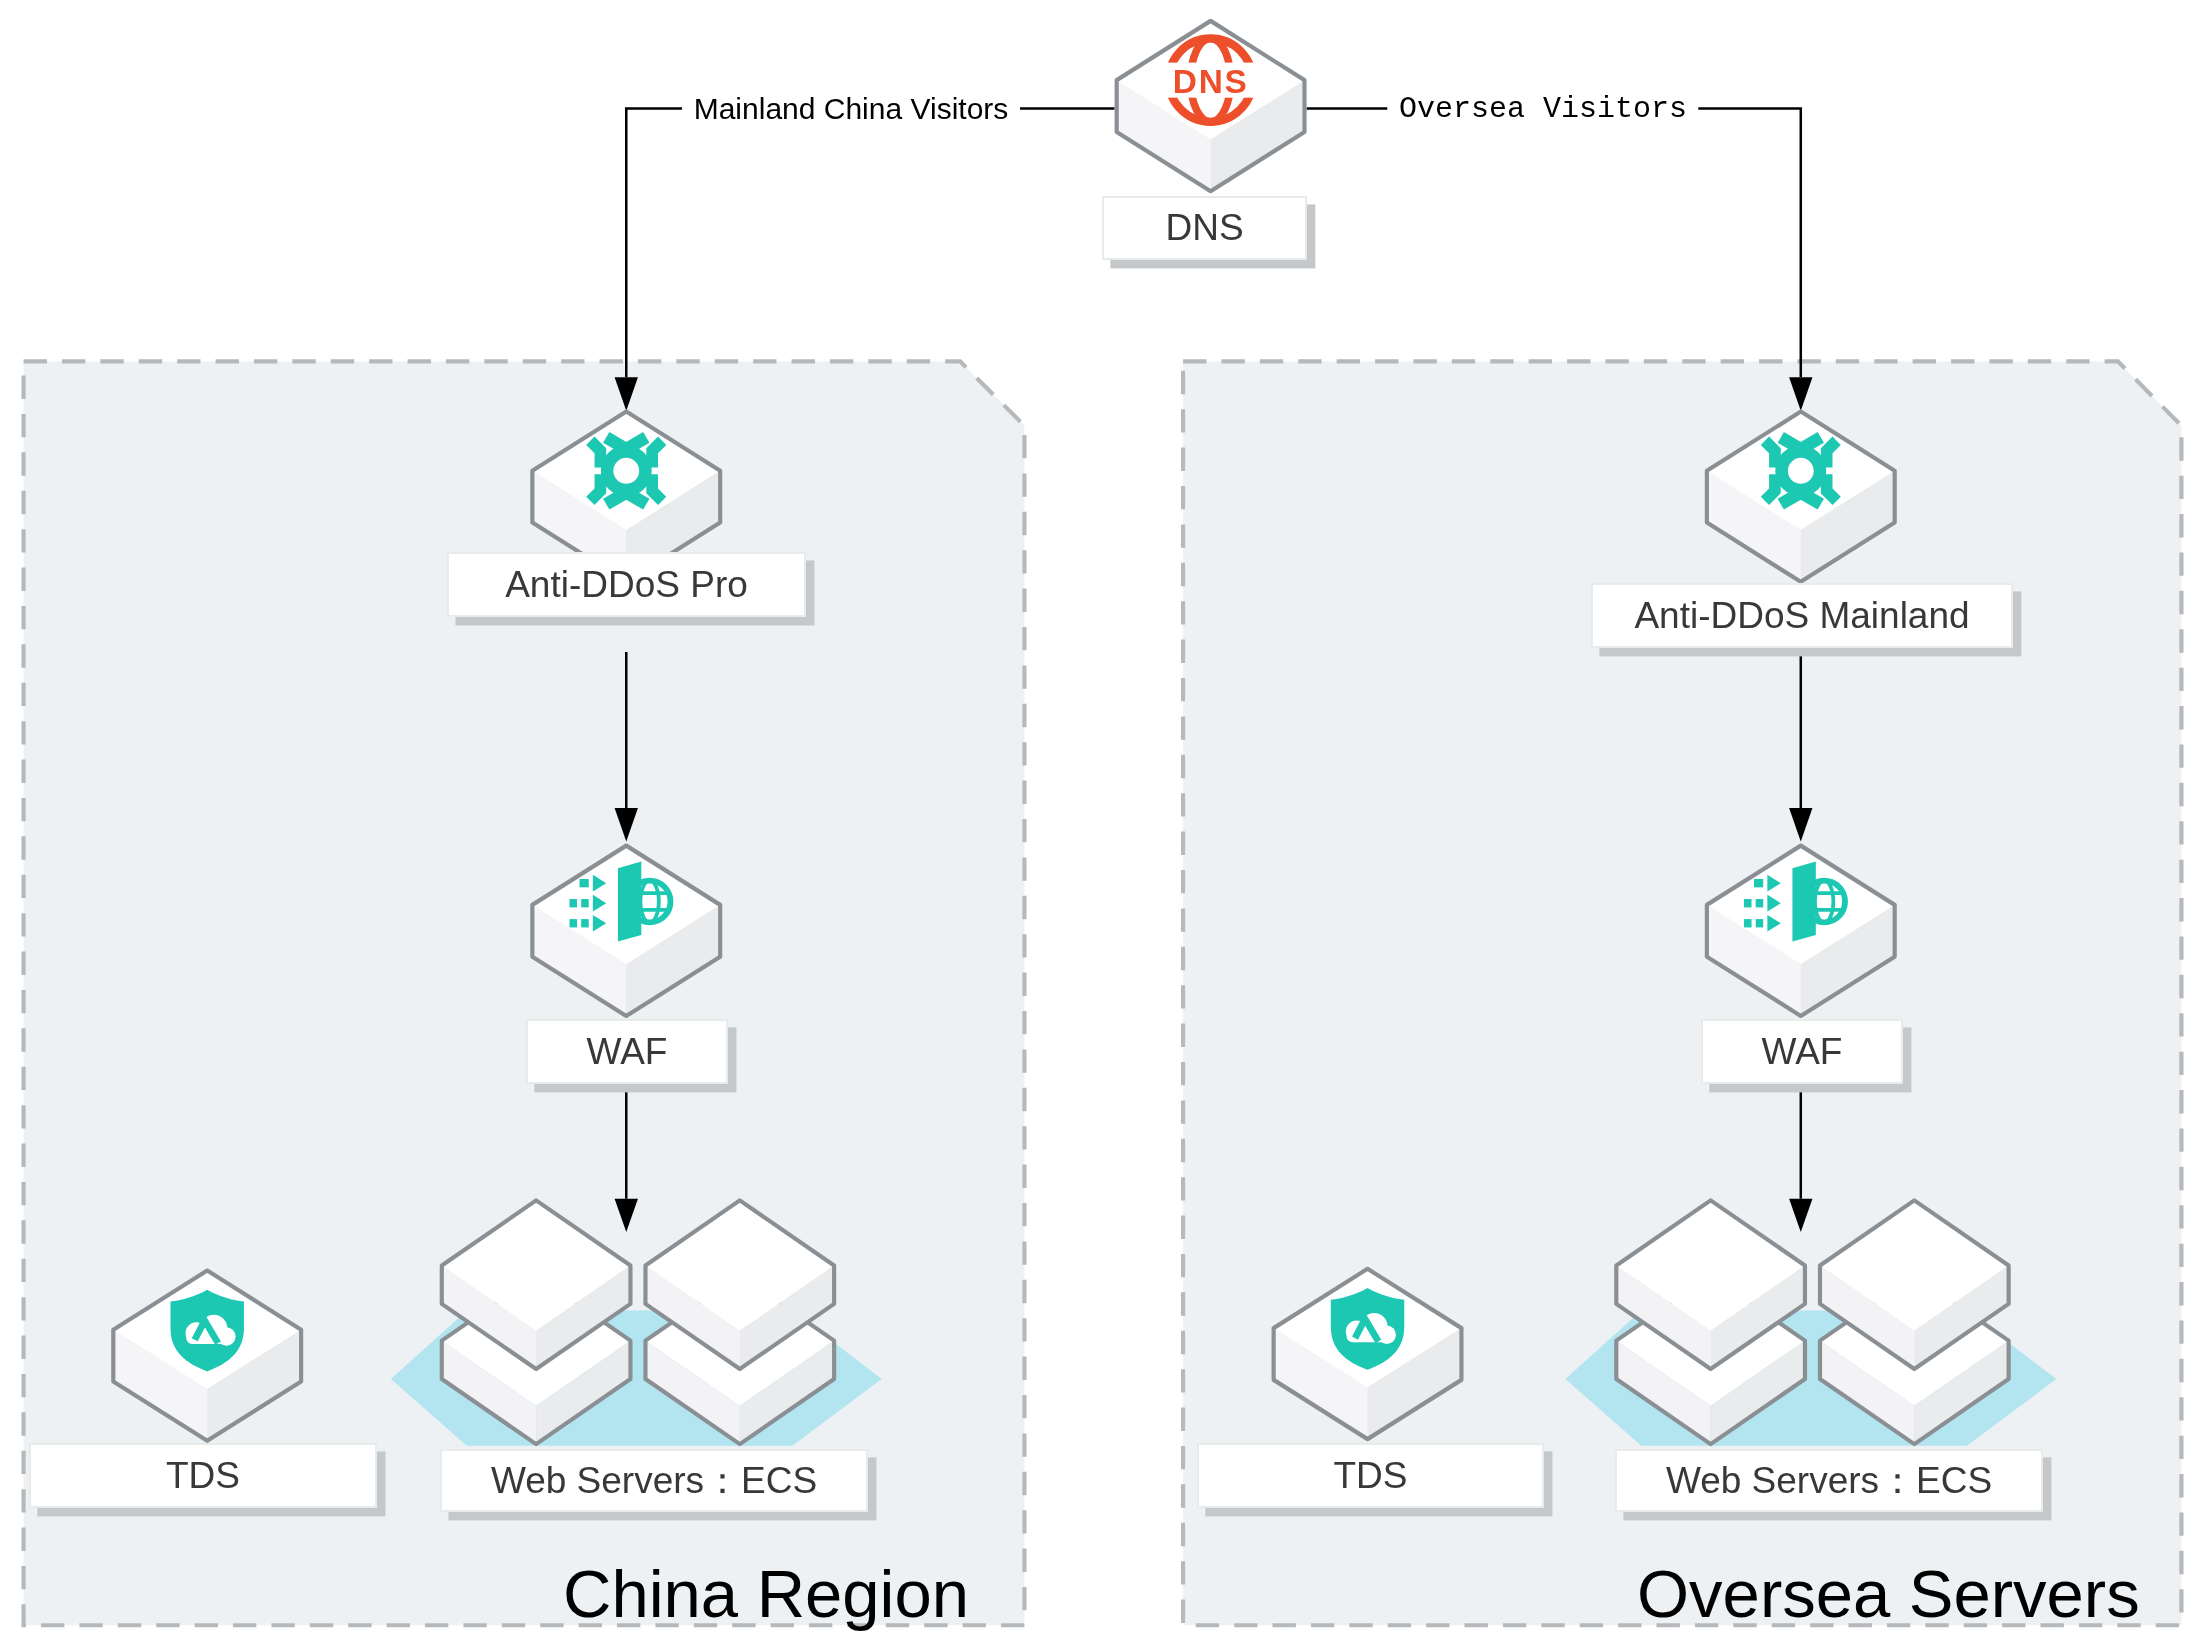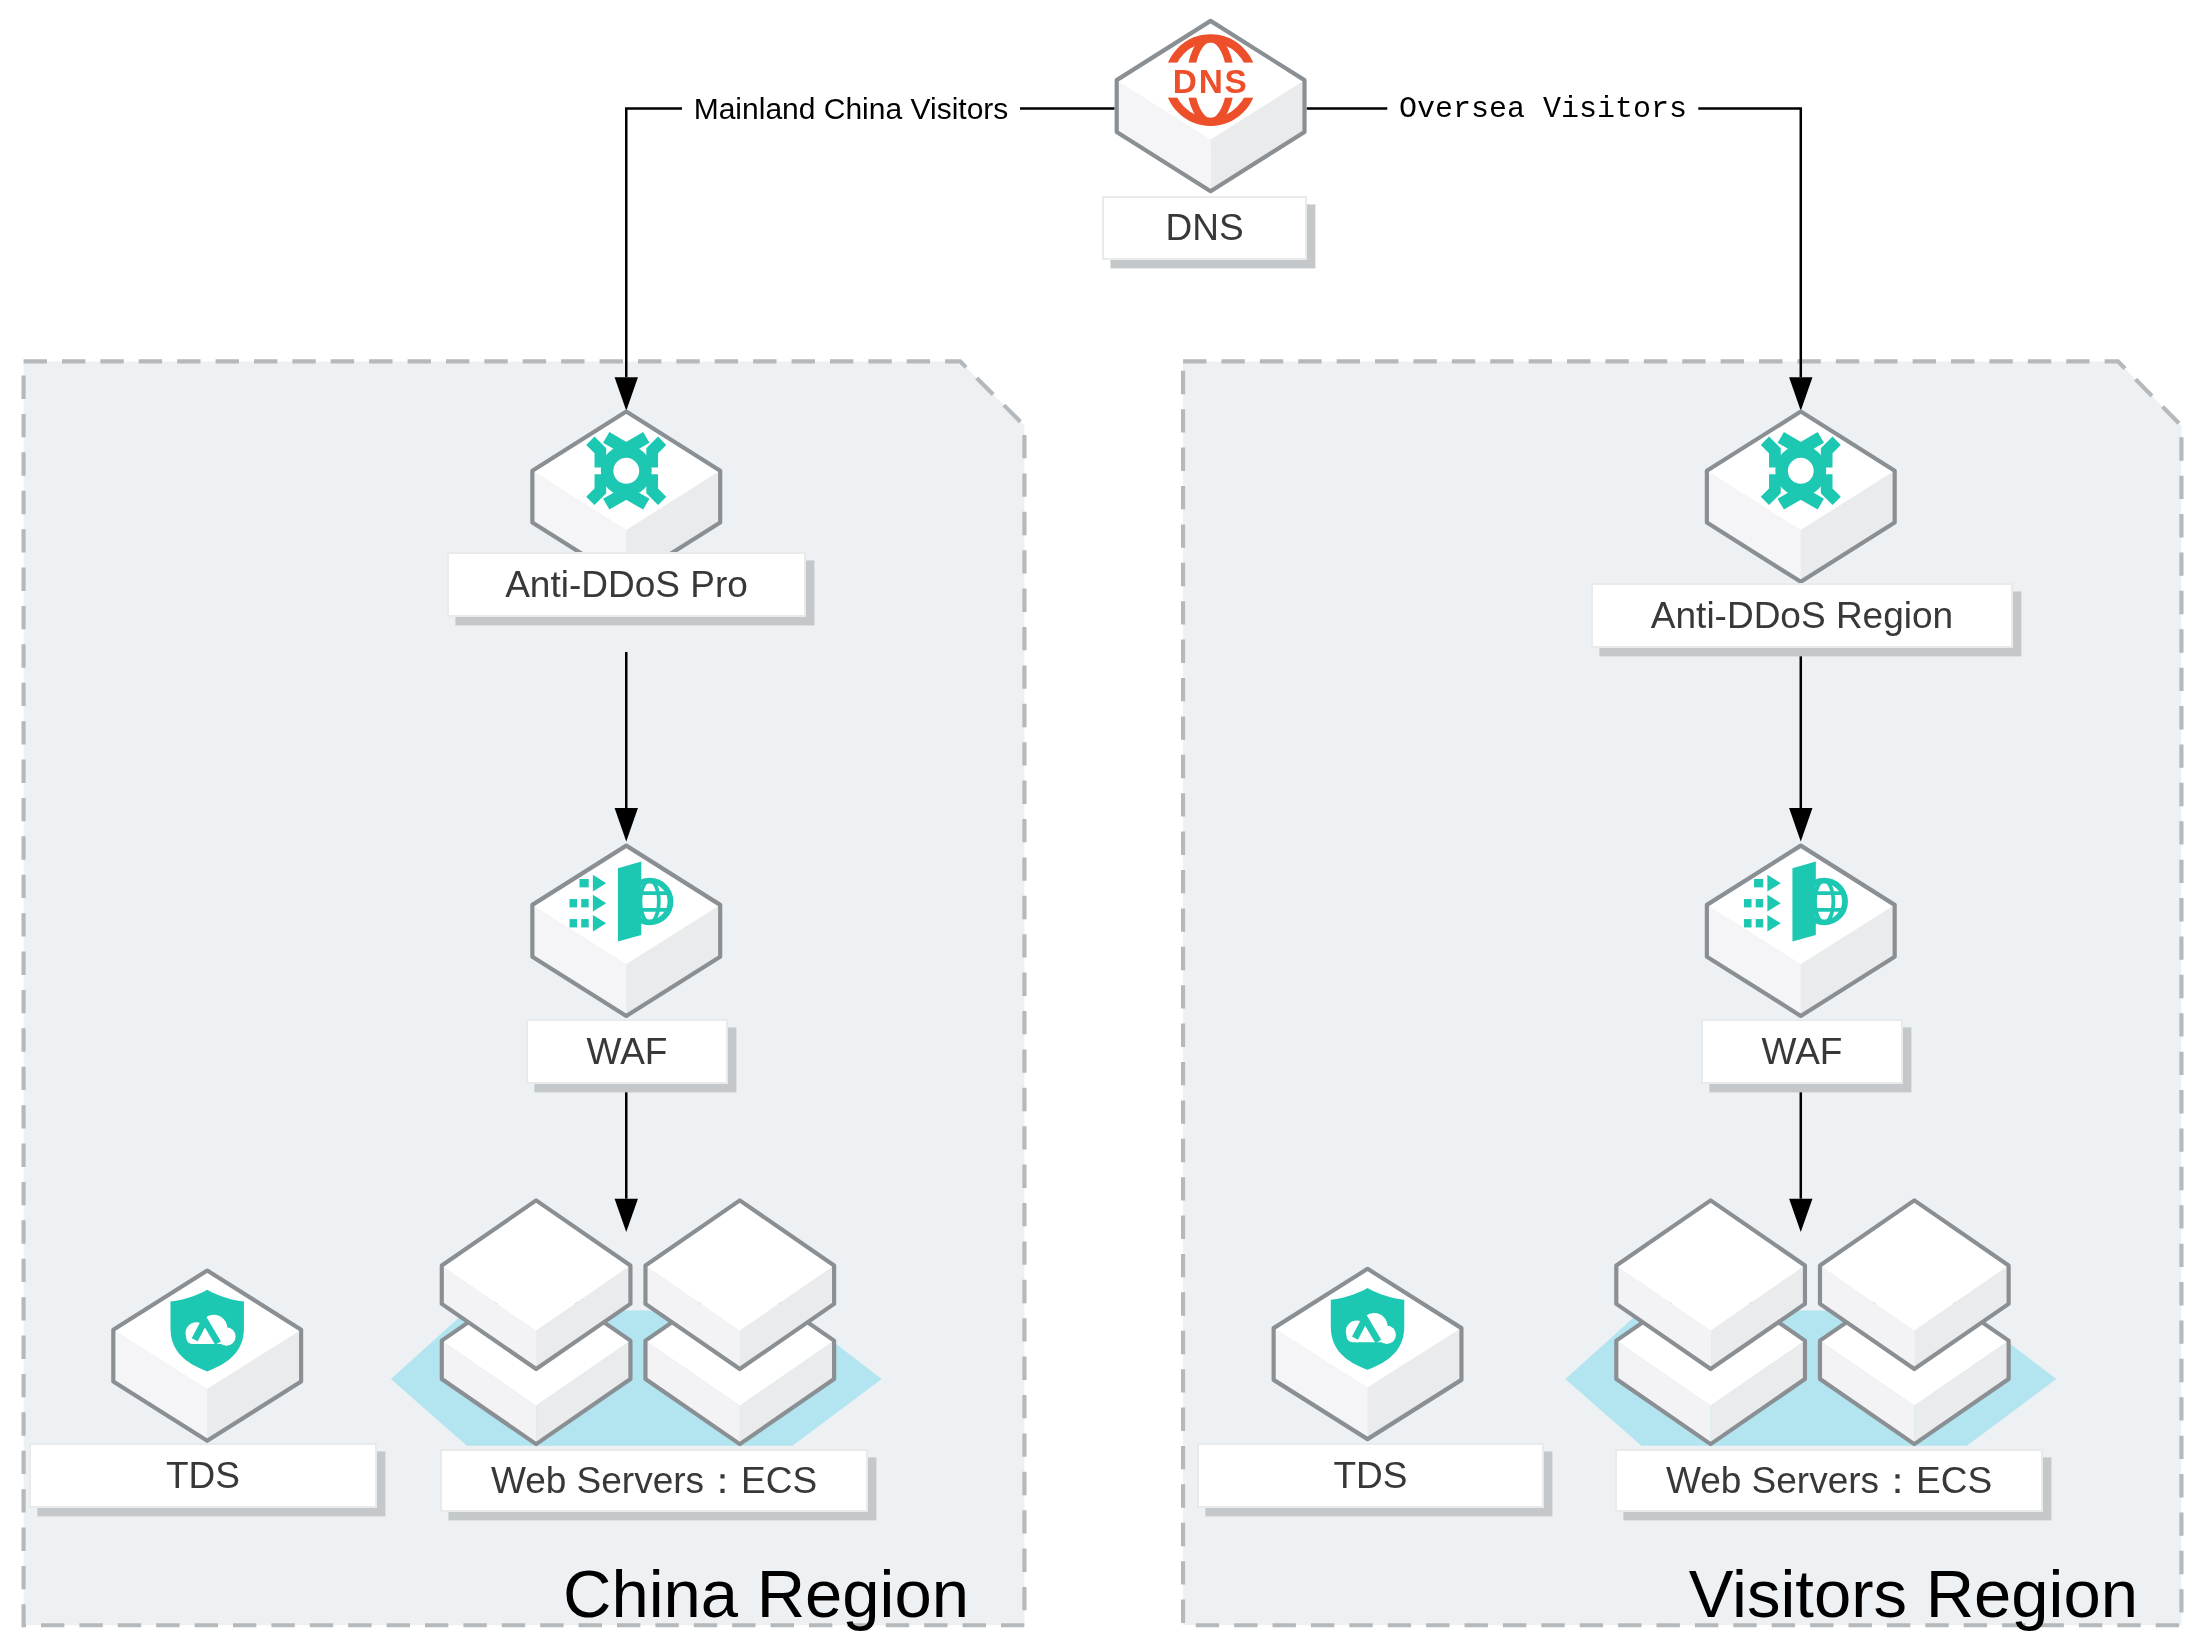--- a/index.html
+++ b/index.html
@@ -172,22 +172,22 @@
 <div class="flow-label" style="left:851px;top:109px;">Mainland China Visitors</div>
 <div class="flow-label" style="left:1543px;top:109px;font-family:Liberation Mono, monospace;">Oversea Visitors</div>
 
 <div class="label" style="left:1102px;top:196px;width:205px;height:64px;">DNS</div>
 
 <div class="label" style="left:447px;top:552px;width:359px;height:65px;">Anti-DDoS Pro</div>
 <div class="label" style="left:526px;top:1019px;width:202px;height:65px;">WAF</div>
 <div class="label" style="left:29px;top:1443px;width:348px;height:65px;">TDS</div>
 <div class="label" style="left:440px;top:1449px;width:428px;height:63px;">Web Servers：ECS</div>
 
-<div class="label" style="left:1591px;top:583px;width:422px;height:65px;">Anti-DDoS Region</div>
+<div class="label" style="left:1591px;top:583px;width:422px;height:65px;">Anti-DDoS Mainland</div>
 <div class="label" style="left:1701px;top:1019px;width:202px;height:65px;">WAF</div>
 <div class="label" style="left:1197px;top:1443px;width:347px;height:65px;">TDS</div>
 <div class="label" style="left:1615px;top:1449px;width:428px;height:63px;">Web Servers：ECS</div>
 
 <div class="region-title" style="left:468px;top:1555px;width:501px;">China Region</div>
-<div class="region-title" style="left:1637px;top:1555px;width:501px;">Visitors Region</div>
+<div class="region-title" style="left:1637px;top:1555px;width:501px;">Oversea Servers</div>
 
 </div>
 
 
 </body></html>

